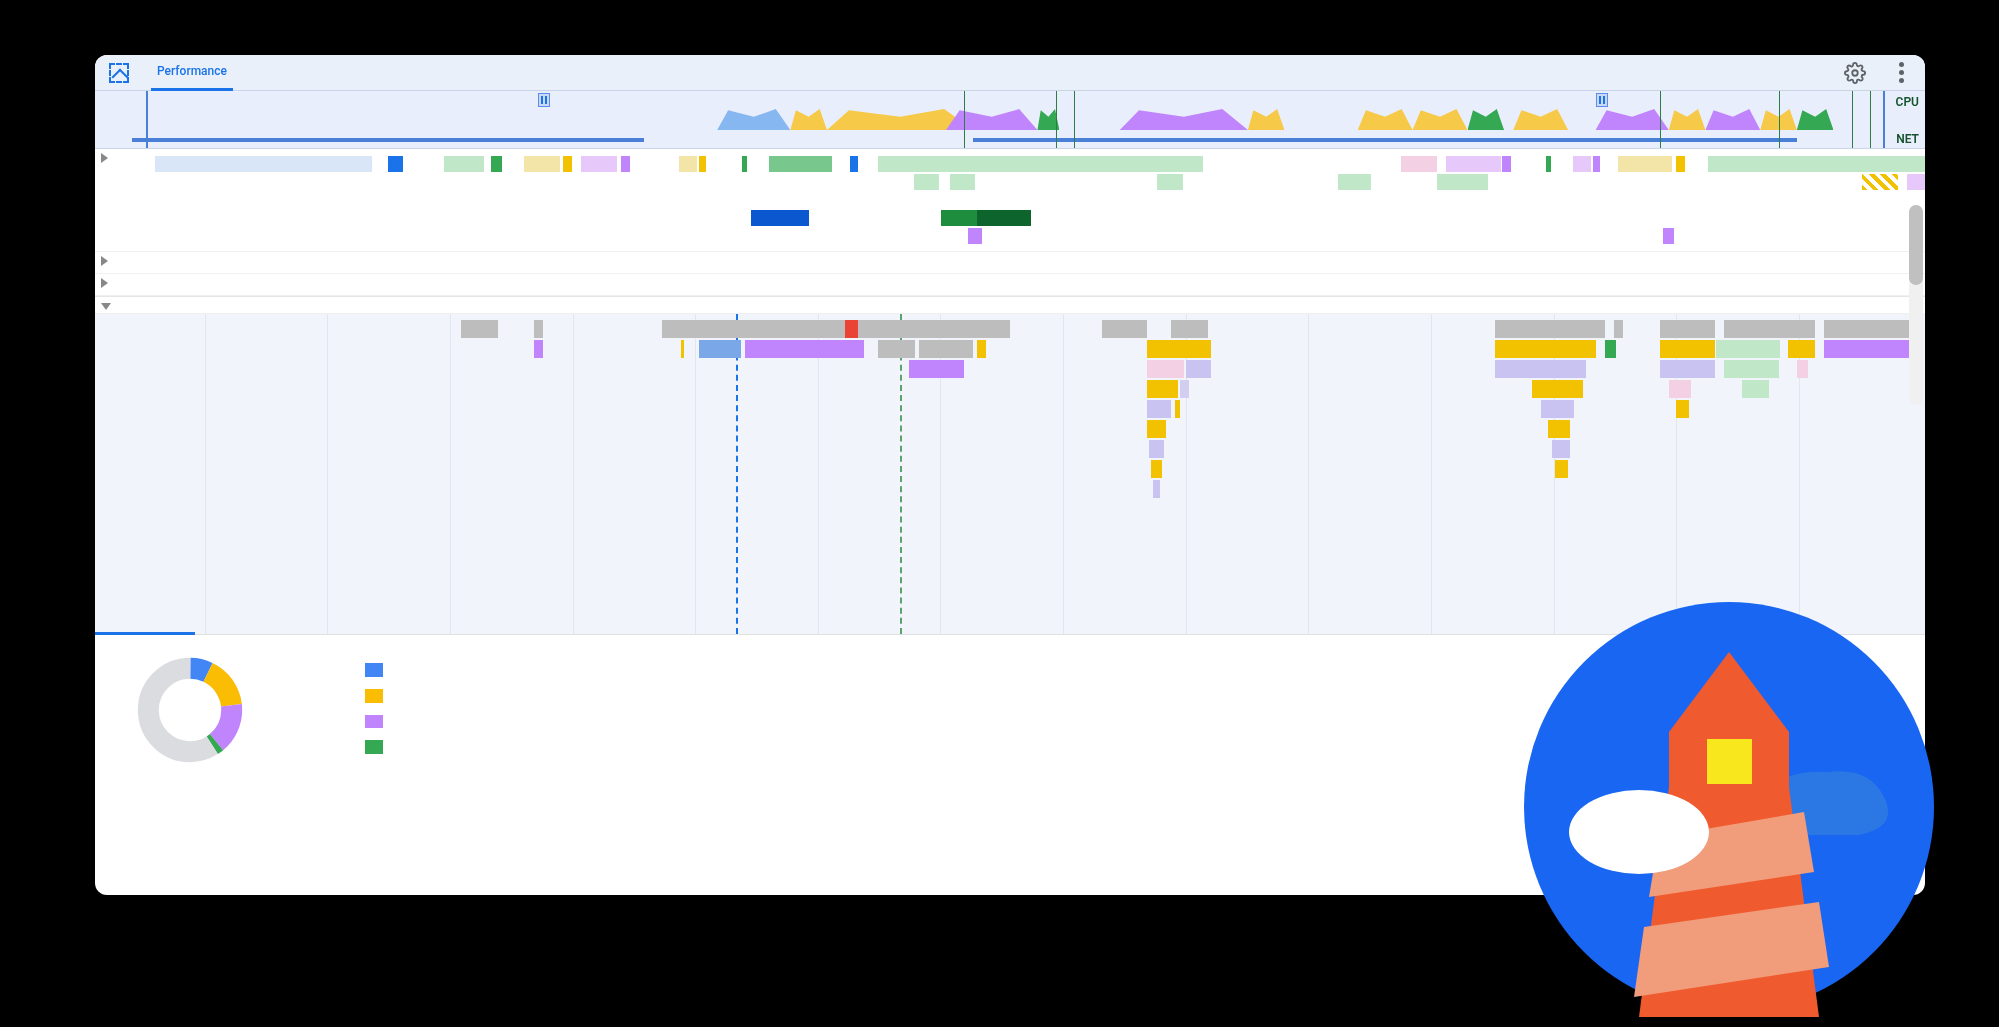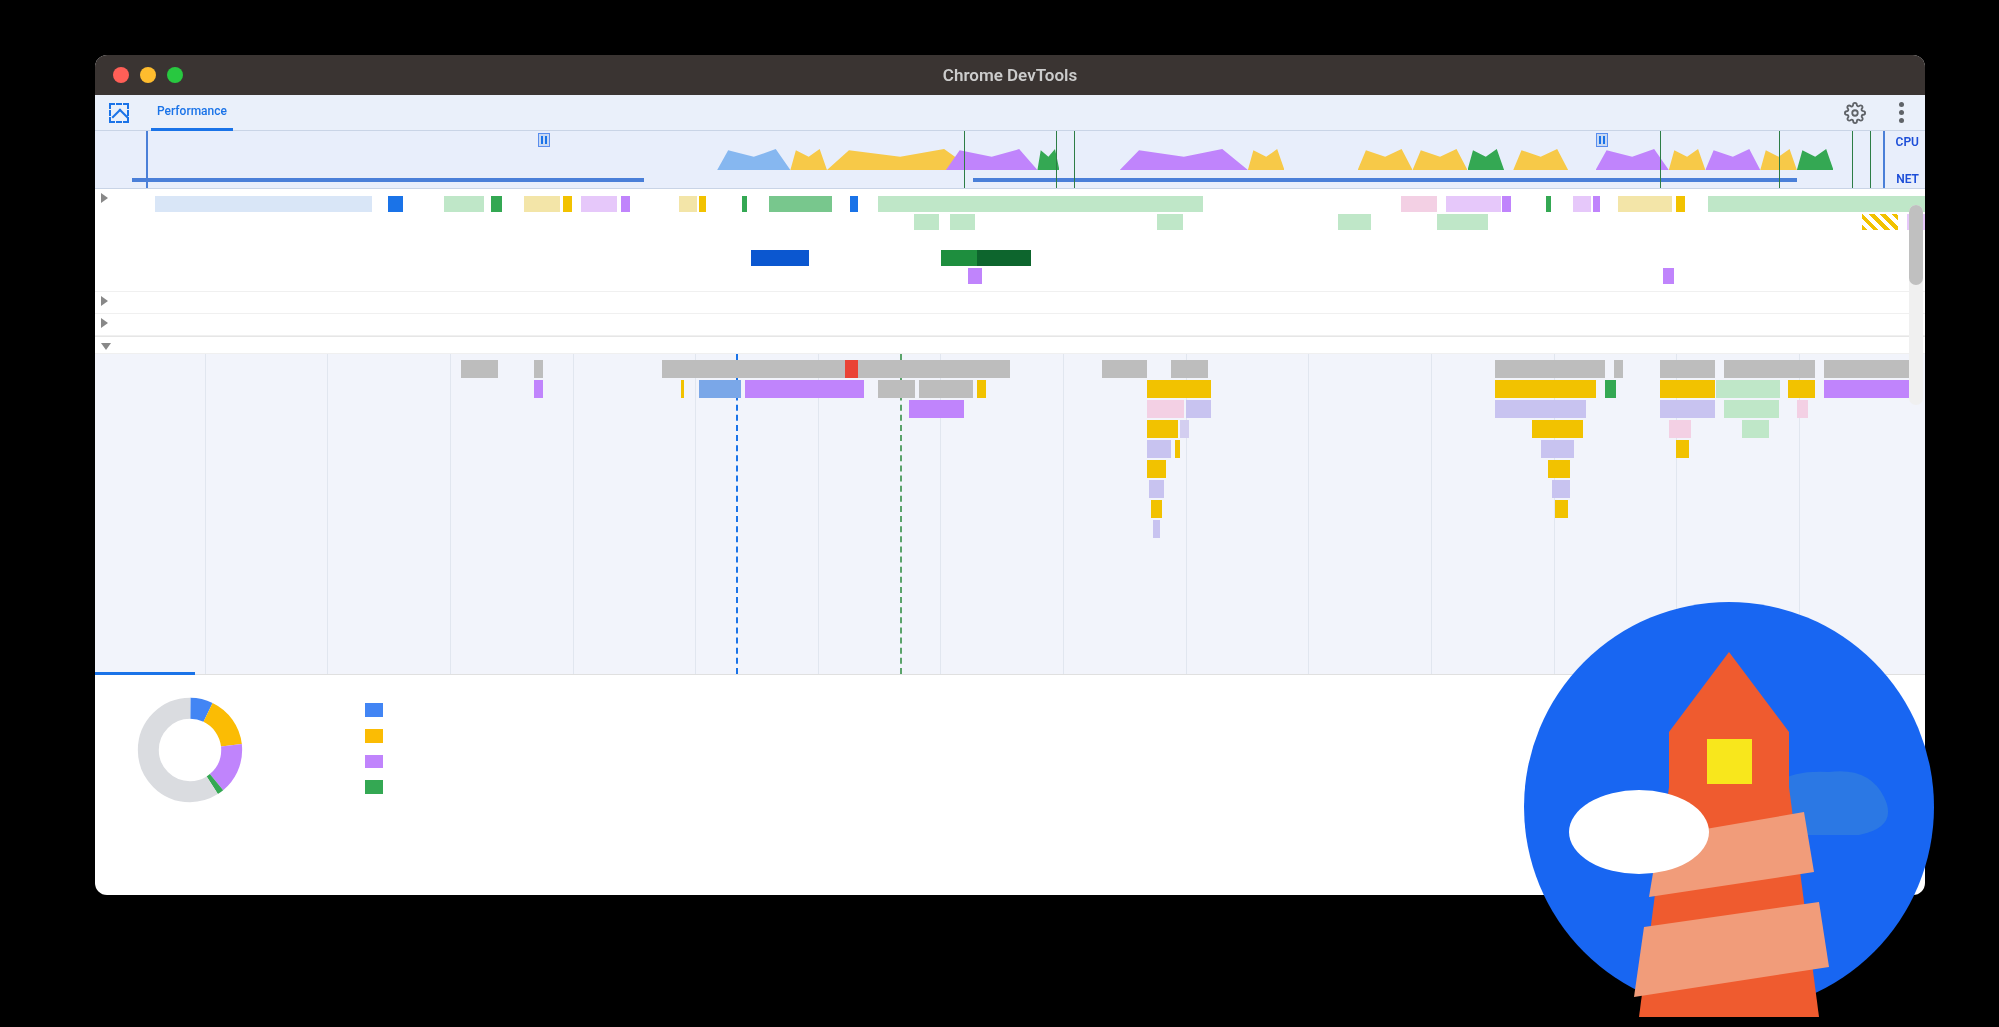--- a/index.html
+++ b/index.html
@@ -13,21 +13,21 @@
 .toolbar { height:36px; background:#eaf0fa; border-bottom:1px solid #c9d4e6; display:flex; align-items:center; padding:0 10px; gap:18px; }
 .select-icon { width:20px; height:20px; border:2px dashed #1a73e8; position:relative; }
 .select-icon::after { content:""; position:absolute; width:10px; height:10px; border-left:2px solid #1a73e8; border-top:2px solid #1a73e8; transform:rotate(45deg); left:3px; top:6px; }
 .tab { color:#1a73e8; font-size:12px; font-weight:500; padding:0 6px; height:36px; display:flex; align-items:center; border-bottom:3px solid #1a73e8; }
 .spacer { flex:1; }
 .icon-btn { width:28px; height:28px; display:flex; align-items:center; justify-content:center; color:#5f6368; border-radius:4px; }
 .gear-icon svg { width:22px; height:22px; }
 .more-icon { display:flex; flex-direction:column; gap:3px; }
 .more-icon span { width:5px; height:5px; border-radius:50%; background:#5f6368; }
 .overview { height:58px; background:#e8eefb; position:relative; border-bottom:1px solid #c9d4e6; }
-.overview .cpu-label,.overview .net-label { position:absolute; right:6px; font-size:12px; color:#1d4ed8; font-weight:600; }
+.overview .cpu-label,.overview .net-label { position:absolute; right:6px; font-size:12px; color:#14532d; font-weight:600; }
 .overview .cpu-label{top:4px}.overview .net-label{bottom:2px}
 .overview .pause { position:absolute; top:2px; width:12px; height:14px; background:#c9d9f3; border:1px solid #5a8dee; display:flex; gap:2px; padding:2px; }
 .overview .pause span{width:2px;background:#1a73e8}
 .overview .brush { position:absolute; top:0; bottom:0; border-left:2px solid #4a7fd8; border-right:2px solid #4a7fd8; }
 .tracks { position:relative; background:#fff; }
 .track { position:relative; border-bottom:1px solid #f0f0f0; }
 .track .tog { position:absolute; left:6px; top:4px; width:0;height:0; border-top:5px solid transparent; border-bottom:5px solid transparent; border-left:7px solid #888; }
 .track .tog.open { border-left:5px solid transparent; border-right:5px solid transparent; border-top:7px solid #888; border-bottom:none; }
 .row { position:relative; height:18px; }
 .bar { position:absolute; top:1px; height:16px; }
@@ -41,28 +41,20 @@
 .legend { display:flex; flex-direction:column; gap:12px; padding-top:8px; }
 .swatch { width:18px; height:18px; }
 .scrollbar { position:absolute; right:2px; width:14px; background:#f0f0f0; border-radius:7px; }
 .scrollbar .thumb { background:#c0c0c0; border-radius:7px; width:100%; }
 .lighthouse { position:absolute; right:60px; bottom:10px; width:420px; height:420px; }
 </style>
 </head>
 <body>
 
 <div class="window">
-  <div class="titlebar">
-    <div class="traffic">
-      <div class="dot r"></div>
-      <div class="dot y"></div>
-      <div class="dot g"></div>
-    </div>
-    <div class="title">Chrome DevTools</div>
-  </div>
 
   <div class="toolbar">
     <div class="icon-btn">
         <div class="select-icon"></div>
       </div>
     <div class="tab">Performance</div>
     <div class="spacer"></div>
     <div class="icon-btn gear-icon">
       <svg viewBox="0 0 24 24" fill="none" stroke="#5f6368" stroke-width="2">
           <circle cx="12" cy="12" r="3"></circle>

